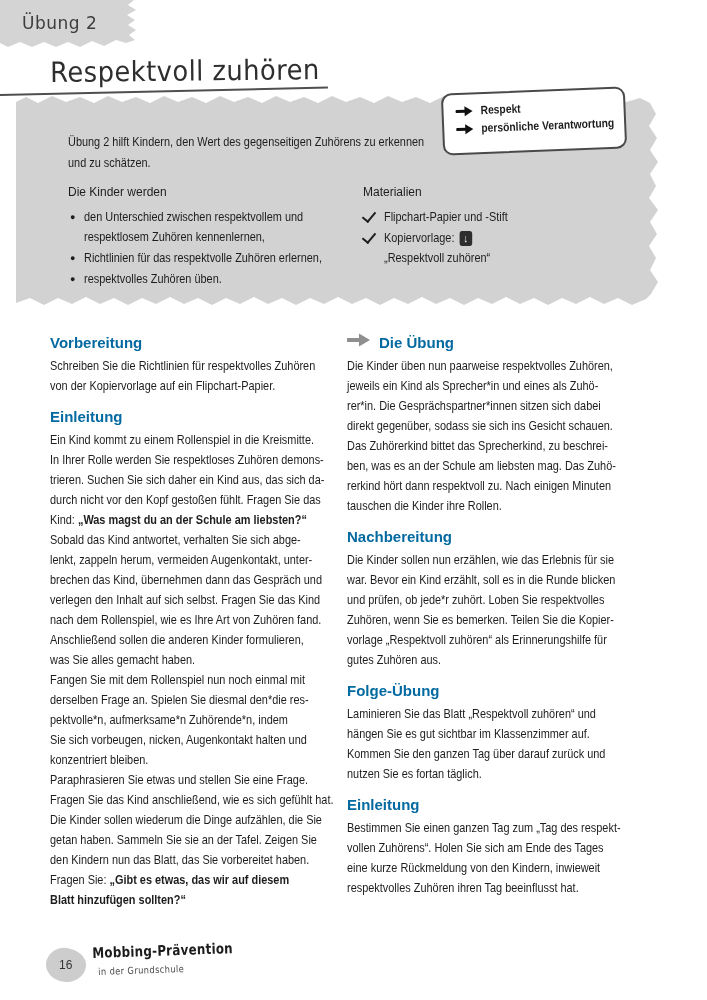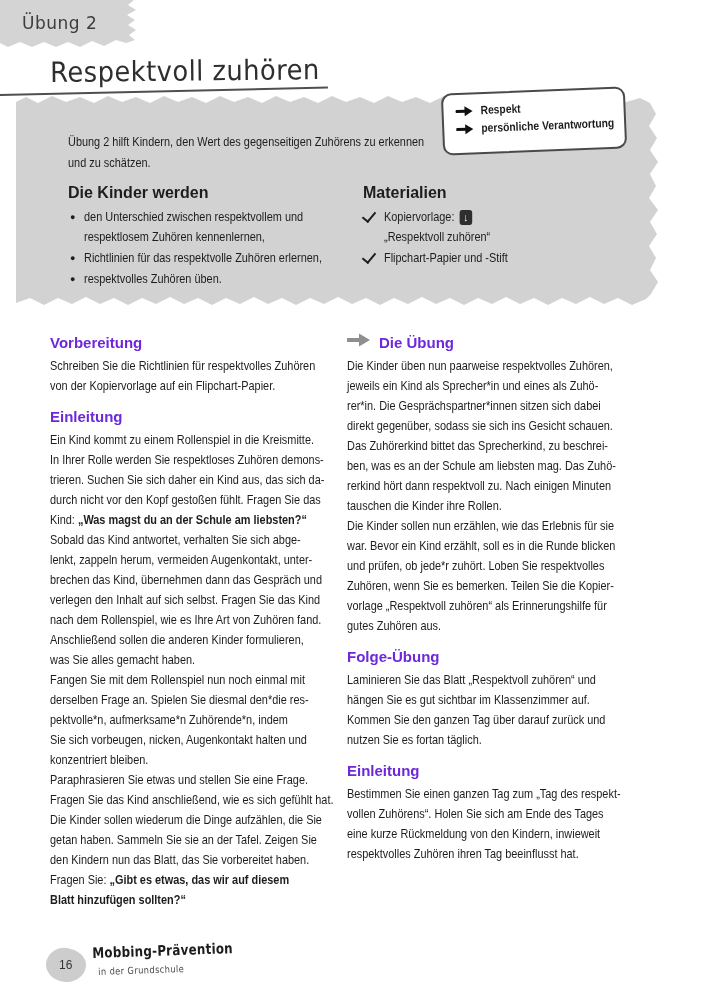--- a/index.html
+++ b/index.html
@@ -20,21 +20,21 @@
        transform:rotate(-1.3deg);transform-origin:0 50%;}
 
   
   .graybox{position:absolute;left:16px;top:94px;width:645px;height:213px;background:#d2d2d2;
     clip-path:polygon(0 8px,10px 3px,22px 9px,36px 2px,50px 8px,64px 3px,78px 9px,92px 2px,106px 8px,120px 3px,134px 9px,148px 2px,162px 8px,176px 3px,190px 9px,204px 2px,218px 8px,232px 3px,246px 9px,260px 2px,274px 8px,288px 3px,302px 9px,316px 2px,330px 8px,344px 3px,358px 9px,372px 2px,386px 8px,400px 3px,414px 9px,428px 2px,442px 8px,456px 3px,470px 9px,484px 2px,498px 8px,512px 3px,526px 9px,540px 2px,554px 8px,568px 3px,582px 9px,596px 2px,610px 8px,624px 4px,634px 9px,640px 20px,633px 32px,641px 44px,634px 56px,642px 68px,634px 80px,640px 92px,633px 104px,642px 116px,634px 128px,641px 140px,633px 152px,640px 164px,634px 176px,642px 188px,635px 200px,630px 205px,616px 211px,602px 204px,588px 210px,574px 203px,560px 210px,546px 204px,532px 211px,518px 204px,504px 210px,490px 203px,476px 210px,462px 204px,448px 211px,434px 204px,420px 210px,406px 203px,392px 210px,378px 204px,364px 211px,350px 204px,336px 210px,322px 203px,308px 210px,294px 204px,280px 211px,266px 204px,252px 210px,238px 203px,224px 210px,210px 204px,196px 211px,182px 204px,168px 210px,154px 203px,140px 210px,126px 204px,112px 211px,98px 204px,84px 210px,70px 203px,56px 210px,42px 204px,28px 211px,14px 204px,0 209px);}
   .gb-inner{position:absolute;left:52px;top:37px;right:10px;}
   .copy{font-size:13px;line-height:20px;white-space:pre;transform:scaleX(.84);transform-origin:0 0;margin:0;}
   .intro{line-height:21px;}
   .box-cols{display:flex;margin-top:10px;}
   .box-goals{width:295px;flex:0 0 295px;}
-  .box-h{font-weight:700;font-size:16px;line-height:19px;margin-bottom:5px;}
+  .box-h{font-weight:400;font-size:12px;line-height:19px;margin-bottom:5px;}
   .g-item,.m-item{display:flex;margin-bottom:1px;}
   .bullet{font-size:9px;line-height:20px;margin:0 9px 0 2px;flex:0 0 auto;}
   .check{flex:0 0 auto;width:6px;height:11px;border-right:2.5px solid #1d1d1d;border-bottom:2.5px solid #1d1d1d;
          transform:rotate(40deg);margin:2px 11px 0 2px;}
   .m-row{display:flex;align-items:center;}
   .dl{display:inline-block;width:15px;height:15px;margin-left:6px;background:#2e2e2e;border-radius:3px;
       color:#fff;font-size:11px;font-weight:700;line-height:15px;text-align:center;}
 
   
   .callout{position:absolute;left:442px;top:90px;width:184px;height:62px;background:#fff;
@@ -42,21 +42,21 @@
       padding:9px 10px 0 12px;box-sizing:border-box;z-index:5;}
   .kw{display:flex;align-items:center;margin-bottom:4px;}
   .kw svg{flex:0 0 auto;margin-right:7px;color:#111;}
   .kw span{font-size:12px;font-weight:700;white-space:nowrap;display:inline-block;
       transform:scaleX(.86);transform-origin:0 50%;}
 
   
   .col{position:absolute;top:333px;}
   .col-left{left:50px;width:285px;}
   .col-right{left:347px;width:310px;}
-  .col h3{font-size:15px;line-height:19px;margin:11px 0 4px;color:#6d28d9;}
+  .col h3{font-size:15px;line-height:19px;margin:11px 0 4px;color:#0369a1;}
   .col .h-arrow{display:flex;align-items:flex-start;margin:0 0 4px;}
   .col .h-arrow h3{margin:0;}
   .col .h-arrow svg{margin-right:8px;color:#8f8f8f;}
   .col > :first-child{margin-top:0;}
   .col p strong{font-weight:700;}
 
   
   .blob{position:absolute;left:46px;top:948px;width:40px;height:34px;background:#cdcdcd;
       border-radius:46% 54% 50% 50%/52% 46% 54% 48%;transform:rotate(8deg);
       display:flex;align-items:center;justify-content:center;}
@@ -98,25 +98,25 @@
             </div>
           <div class="g-item">
               <span class="bullet">●</span>
               <span class="copy">respektvolles Zuhören üben.</span>
             </div>
         </div>
         <div class="box-materials">
           <div class="box-h">Materialien</div>
           <div class="m-item">
               <span class="check"></span>
-              <div class="copy"><div class="m-row"><span>Kopiervorlage:</span><span class="dl">↓</span></div><div>„Respektvoll zuhören“</div></div>
+              <span class="copy">Flipchart-Papier und -Stift</span>
             </div>
           <div class="m-item">
               <span class="check"></span>
-              <span class="copy">Flipchart-Papier und -Stift</span>
+              <div class="copy"><div class="m-row"><span>Kopiervorlage:</span><span class="dl">↓</span></div><div>„Respektvoll zuhören“</div></div>
             </div>
         </div>
       </div>
     </div>
   </div>
 
   <div class="callout">
     <div class="kw">
         <svg width="18" height="11" viewBox="0 0 18 11">
           <path d="M1 5.5 H10" stroke="currentColor" stroke-width="3" stroke-linecap="round"></path>
@@ -173,20 +173,21 @@
         <h3>Die Übung</h3>
       </div>
     <p class="copy">Die Kinder üben nun paarweise respektvolles Zuhören,
 jeweils ein Kind als Sprecher*in und eines als Zuhö-
 rer*in. Die Gesprächspartner*innen sitzen sich dabei
 direkt gegenüber, sodass sie sich ins Gesicht schauen.
 Das Zuhörerkind bittet das Sprecherkind, zu beschrei-
 ben, was es an der Schule am liebsten mag. Das Zuhö-
 rerkind hört dann respektvoll zu. Nach einigen Minuten
 tauschen die Kinder ihre Rollen.</p>
+    <h3>Nachbereitung</h3>
     <p class="copy">Die Kinder sollen nun erzählen, wie das Erlebnis für sie
 war. Bevor ein Kind erzählt, soll es in die Runde blicken
 und prüfen, ob jede*r zuhört. Loben Sie respektvolles
 Zuhören, wenn Sie es bemerken. Teilen Sie die Kopier-
 vorlage „Respektvoll zuhören“ als Erinnerungshilfe für
 gutes Zuhören aus.</p>
     <h3>Folge-Übung</h3>
     <p class="copy">Laminieren Sie das Blatt „Respektvoll zuhören“ und
 hängen Sie es gut sichtbar im Klassenzimmer auf.
 Kommen Sie den ganzen Tag über darauf zurück und

